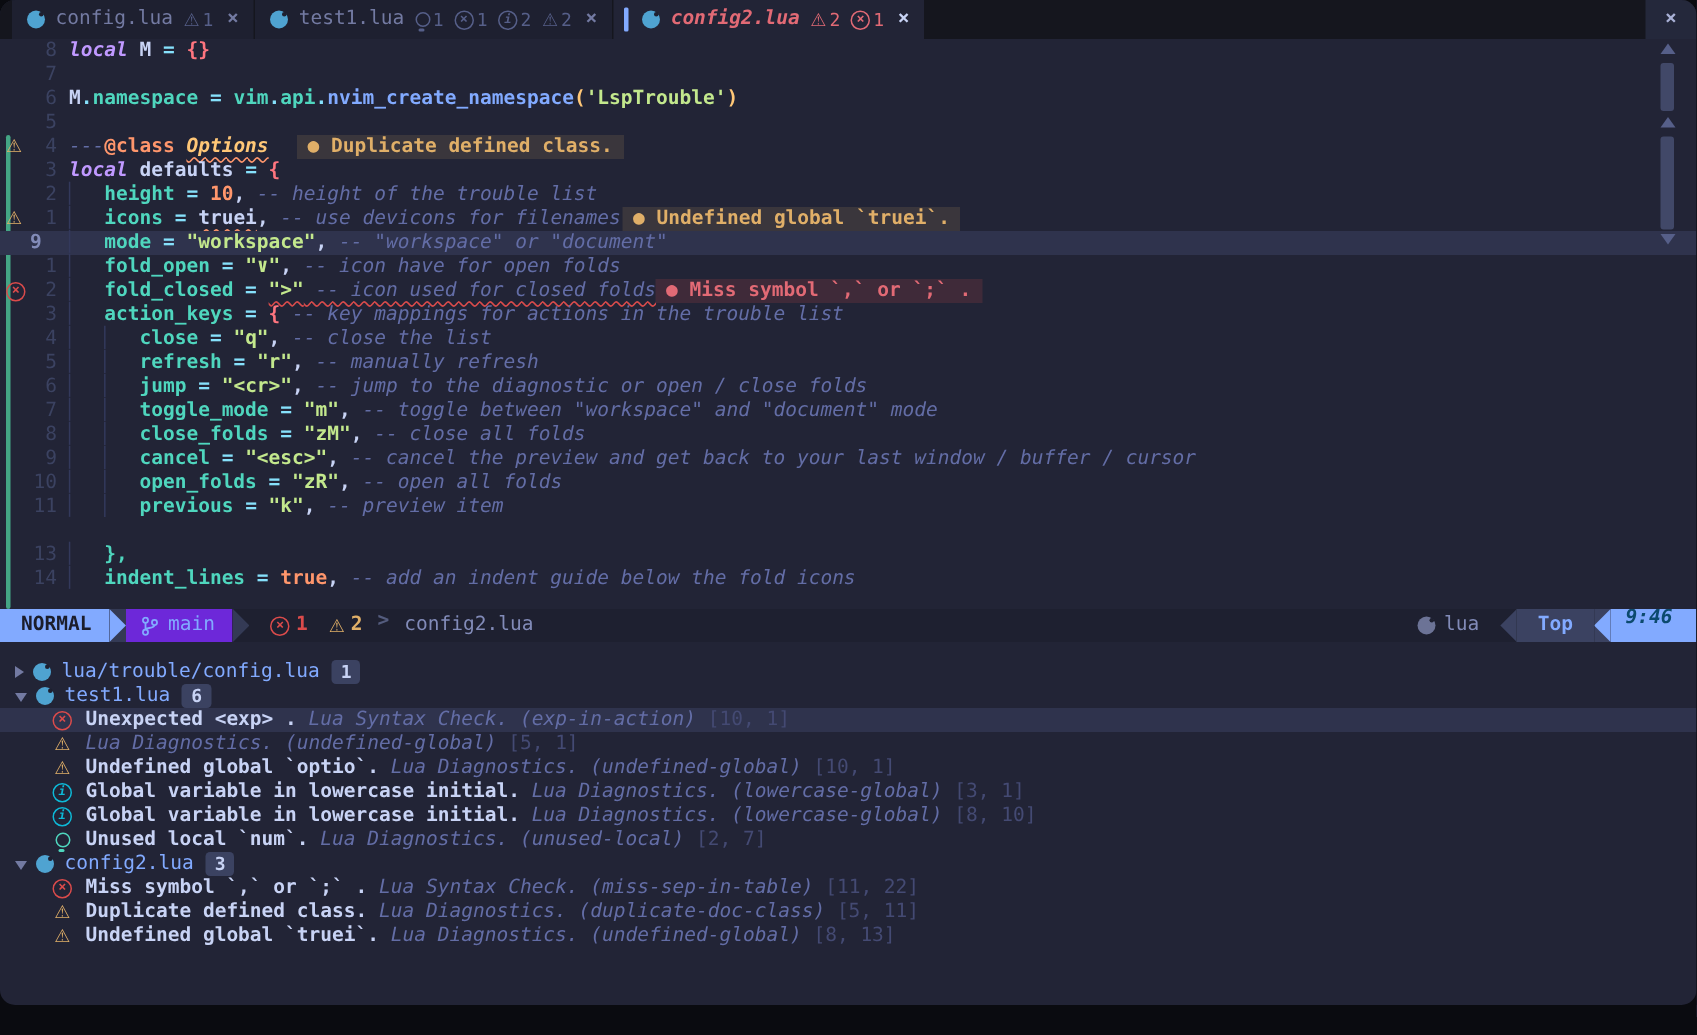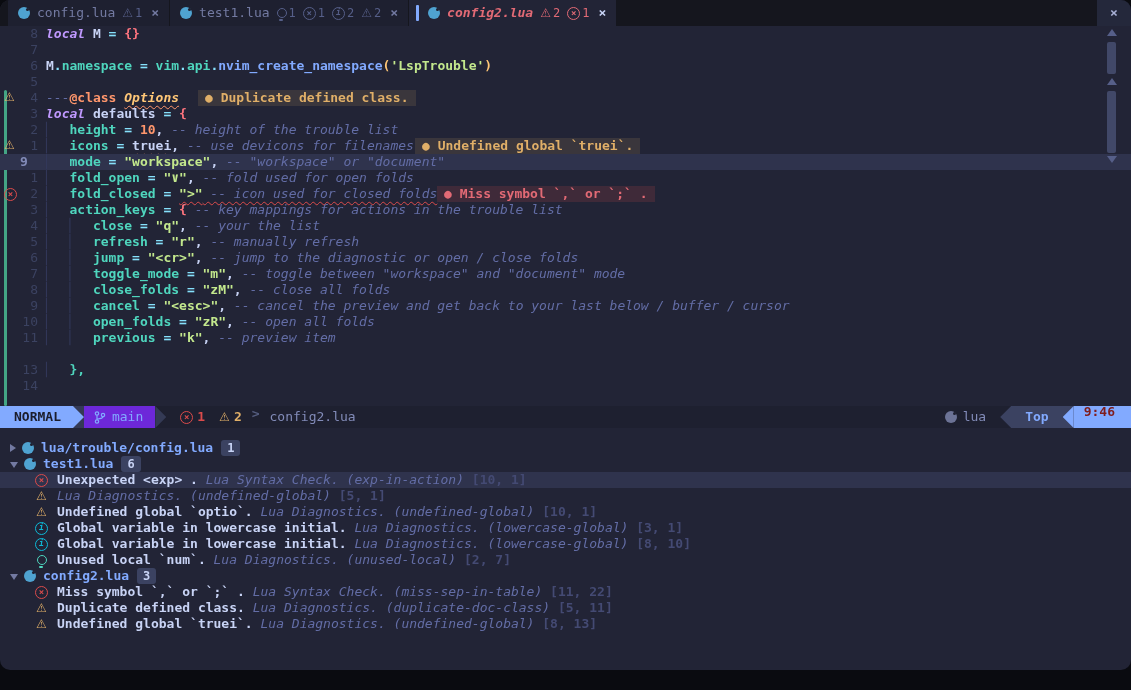--- a/index.html
+++ b/index.html
@@ -78,37 +78,37 @@
   .pl-r>div{width:11px;height:22px;clip-path:polygon(0 0,100% 50%,0 100%);}
   .pl-l{width:11px;height:22px;}
   .pl-l>div{width:11px;height:22px;clip-path:polygon(100% 0,0 50%,100% 100%);}
   .seg-git{background:#6d28d9;color:var(--blue);padding:0 12px 0 10px;gap:6px;}
   .sl-diag{display:flex;align-items:center;gap:4px;margin-left:14px;font-weight:bold;}
   .sl-sep{color:#545c7e;margin:0 10px;font-weight:bold;}
   .sl-file{color:var(--linenrcur);}
   .sl-right{margin-left:auto;display:flex;align-items:center;}
   .sl-ft{display:flex;align-items:center;gap:6px;color:var(--linenrcur);margin-right:14px;}
   .seg-top{background:var(--badgebg);color:var(--blue);padding:16px 14px;font-weight:bold;}
-  .seg-pos{background:var(--blue);color:#7f1d1d;font-weight:bold;padding:0 16px 11px 10px;}
+  .seg-pos{background:var(--blue);color:#0c4a6e;font-weight:bold;padding:0 16px 11px 10px;font-style:italic;}
   .lua-disc{width:12px;height:12px;border-radius:50%;background:#4fa3d1;position:relative;display:inline-block;flex:none;}
   .lua-disc::after{content:"";position:absolute;right:1px;top:1px;width:3px;height:3px;border-radius:50%;background:#1e2030;}
   .lua-disc.grey{background:#6c7396;}
   
   .trouble{position:absolute;top:428px;left:0;right:0;bottom:0;padding-top:12px;}
   .trow{position:relative;height:16px;display:flex;align-items:center;white-space:pre;cursor:pointer;}
   .trow.cur{background:var(--cursorline);}
   .tr-arrow{width:0;height:0;margin:0 6px 0 10px;}
   .tr-arrow.closed{border-top:4px solid transparent;border-bottom:4px solid transparent;border-left:6px solid var(--tabfg);}
   .tr-arrow.open{border-left:4px solid transparent;border-right:4px solid transparent;border-top:6px solid var(--tabfg);margin-top:2px;}
-  .tr-file{color:var(--blue);font-weight:bold;margin-right:8px;}
+  .tr-file{color:var(--blue);font-weight:normal;margin-right:8px;}
   .tr-badge{background:var(--badgebg);color:var(--fg);padding:0 6px;border-radius:3px;font-size:12px;font-weight:bold;}
   .tr-icon{margin:0 9px 0 35px;display:inline-flex;width:13px;justify-content:center;flex:none;}
   .tr-msg{color:var(--fg);font-weight:bold;}
   .tr-src{color:var(--comment);font-style:italic;}
-  .tr-pos{color:var(--posc);font-weight:bold;}
+  .tr-pos{color:var(--posc);}
   .tr-ficon{margin-right:7px;}
 </style>
 </head>
 <body>
 
 <div class="app">
 
   <div class="tabline">
       <div class="tab">
         <span class="lua-disc"></span>
@@ -163,33 +163,33 @@
       <div class="gitbar" style="top: 64px; height: 316px;"></div>
       <div class="cline" style="top: 0px;"><span class="lnum">8</span><span class="ctext"><span class="t-kw">local </span><span class="t-var">M</span><span class="t-op"> = </span><span class="t-brace">{}</span></span></div>
       <div class="cline" style="top: 16px;"><span class="lnum">7</span><span class="ctext"></span></div>
       <div class="cline" style="top: 32px;"><span class="lnum">6</span><span class="ctext"><span class="t-var">M</span><span class="t-op">.</span><span class="t-prop">namespace</span><span class="t-op"> = </span><span class="t-prop">vim</span><span class="t-op">.</span><span class="t-prop">api</span><span class="t-op">.</span><span class="t-func">nvim_create_namespace</span><span class="t-paren">(</span><span class="t-str">'LspTrouble'</span><span class="t-paren">)</span></span></div>
       <div class="cline" style="top: 48px;"><span class="lnum">5</span><span class="ctext"></span></div>
       <div class="cline" style="top: 64px;"><span class="lnum">4</span><span class="ic-warn sev-warning gsign">⚠</span><span class="ctext"><span class="t-com">---</span><span class="t-attr">@class</span><span class="t-com"> </span><span class="t-typ t-uw">Options</span></span><span class="vtext vt-warn" style="left: 198px;">● Duplicate defined class.</span></div>
       <div class="cline" style="top: 80px;"><span class="lnum">3</span><span class="ctext"><span class="t-kw">local </span><span class="t-var">defaults</span><span class="t-op"> = </span><span class="t-brace">{</span></span></div>
       <div class="cline" style="top: 96px;"><span class="lnum">2</span><span class="ctext"><span class="t-gd">▏  </span><span class="t-prop">height</span><span class="t-op"> = </span><span class="t-num">10</span><span class="t-pun">,</span><span class="t-com"> -- height of the trouble list</span></span></div>
       <div class="cline" style="top: 112px;"><span class="lnum">1</span><span class="ic-warn sev-warning gsign">⚠</span><span class="ctext"><span class="t-gd">▏  </span><span class="t-prop">icons</span><span class="t-op"> = </span><span class="t-fg t-uw">truei</span><span class="t-pun">,</span><span class="t-com"> -- use devicons for filenames</span></span><span class="vtext vt-warn" style="left: 415px;">● Undefined global `truei`.</span></div>
       <div class="cline cur" style="top: 128px;"><span class="lnum lnum-cur">9</span><span class="ctext"><span class="t-gd">▏  </span><span class="t-prop">mode</span><span class="t-op"> = </span><span class="t-str">"workspace"</span><span class="t-pun">,</span><span class="t-com"> -- "workspace" or "document"</span></span></div>
-      <div class="cline" style="top: 144px;"><span class="lnum">1</span><span class="ctext"><span class="t-gd">▏  </span><span class="t-prop">fold_open</span><span class="t-op"> = </span><span class="t-str">"∨"</span><span class="t-pun">,</span><span class="t-com"> -- fold used for open folds</span></span></div>
+      <div class="cline" style="top: 144px;"><span class="lnum">1</span><span class="ctext"><span class="t-gd">▏  </span><span class="t-prop">fold_open</span><span class="t-op"> = </span><span class="t-str">"∨"</span><span class="t-pun">,</span><span class="t-com"> -- icon have for open folds</span></span></div>
       <div class="cline" style="top: 160px;"><span class="lnum">2</span><span class="ic-err sev-error gsign">×</span><span class="ctext"><span class="t-gd">▏  </span><span class="t-prop">fold_closed</span><span class="t-op"> = </span><span class="t-str t-ue">"&gt;"</span><span class="t-com t-ue"> -- icon used for closed folds</span></span><span class="vtext vt-err" style="left: 437px;">● Miss symbol `,` or `;` .</span></div>
       <div class="cline" style="top: 176px;"><span class="lnum">3</span><span class="ctext"><span class="t-gd">▏  </span><span class="t-prop">action_keys</span><span class="t-op"> = </span><span class="t-brace">{</span><span class="t-com"> -- key mappings for actions in the trouble list</span></span></div>
-      <div class="cline" style="top: 192px;"><span class="lnum">4</span><span class="ctext"><span class="t-gd">▏  ▏  </span><span class="t-prop">close</span><span class="t-op"> = </span><span class="t-str">"q"</span><span class="t-pun">,</span><span class="t-com"> -- your the list</span></span></div>
+      <div class="cline" style="top: 192px;"><span class="lnum">4</span><span class="ctext"><span class="t-gd">▏  ▏  </span><span class="t-prop">close</span><span class="t-op"> = </span><span class="t-str">"q"</span><span class="t-pun">,</span><span class="t-com"> -- close the list</span></span></div>
       <div class="cline" style="top: 208px;"><span class="lnum">5</span><span class="ctext"><span class="t-gd">▏  ▏  </span><span class="t-prop">refresh</span><span class="t-op"> = </span><span class="t-str">"r"</span><span class="t-pun">,</span><span class="t-com"> -- manually refresh</span></span></div>
       <div class="cline" style="top: 224px;"><span class="lnum">6</span><span class="ctext"><span class="t-gd">▏  ▏  </span><span class="t-prop">jump</span><span class="t-op"> = </span><span class="t-str">"&lt;cr&gt;"</span><span class="t-pun">,</span><span class="t-com"> -- jump to the diagnostic or open / close folds</span></span></div>
       <div class="cline" style="top: 240px;"><span class="lnum">7</span><span class="ctext"><span class="t-gd">▏  ▏  </span><span class="t-prop">toggle_mode</span><span class="t-op"> = </span><span class="t-str">"m"</span><span class="t-pun">,</span><span class="t-com"> -- toggle between "workspace" and "document" mode</span></span></div>
       <div class="cline" style="top: 256px;"><span class="lnum">8</span><span class="ctext"><span class="t-gd">▏  ▏  </span><span class="t-prop">close_folds</span><span class="t-op"> = </span><span class="t-str">"zM"</span><span class="t-pun">,</span><span class="t-com"> -- close all folds</span></span></div>
-      <div class="cline" style="top: 272px;"><span class="lnum">9</span><span class="ctext"><span class="t-gd">▏  ▏  </span><span class="t-prop">cancel</span><span class="t-op"> = </span><span class="t-str">"&lt;esc&gt;"</span><span class="t-pun">,</span><span class="t-com"> -- cancel the preview and get back to your last below / buffer / cursor</span></span></div>
+      <div class="cline" style="top: 272px;"><span class="lnum">9</span><span class="ctext"><span class="t-gd">▏  ▏  </span><span class="t-prop">cancel</span><span class="t-op"> = </span><span class="t-str">"&lt;esc&gt;"</span><span class="t-pun">,</span><span class="t-com"> -- cancel the preview and get back to your last window / buffer / cursor</span></span></div>
       <div class="cline" style="top: 288px;"><span class="lnum">10</span><span class="ctext"><span class="t-gd">▏  ▏  </span><span class="t-prop">open_folds</span><span class="t-op"> = </span><span class="t-str">"zR"</span><span class="t-pun">,</span><span class="t-com"> -- open all folds</span></span></div>
       <div class="cline" style="top: 304px;"><span class="lnum">11</span><span class="ctext"><span class="t-gd">▏  ▏  </span><span class="t-prop">previous</span><span class="t-op"> = </span><span class="t-str">"k"</span><span class="t-pun">,</span><span class="t-com"> -- preview item</span></span></div>
       <div class="cline" style="top: 336px;"><span class="lnum">13</span><span class="ctext"><span class="t-gd">▏  </span><span class="t-bg">},</span></span></div>
-      <div class="cline" style="top: 352px;"><span class="lnum">14</span></div>
+      <div class="cline" style="top: 352px;"><span class="lnum">14</span><span class="ctext"><span class="t-gd">▏  </span><span class="t-prop">indent_lines</span><span class="t-op"> = </span><span class="t-num">true</span><span class="t-pun">,</span><span class="t-com"> -- add an indent guide below the fold icons</span></span></div>
       <div class="sb-arrow sb-up" style="top: 3px;"></div>
       <div class="sb-thumb" style="height: 32px; top: 16px;"></div>
       <div class="sb-arrow sb-up" style="top: 52px;"></div>
       <div class="sb-thumb" style="height: 62px; top: 65px;"></div>
       <div class="sb-arrow sb-down" style="top: 130px;"></div>
     </div>
 
   <div class="statusline">
     <div class="seg seg-mode">
       <span>NORMAL</span>

